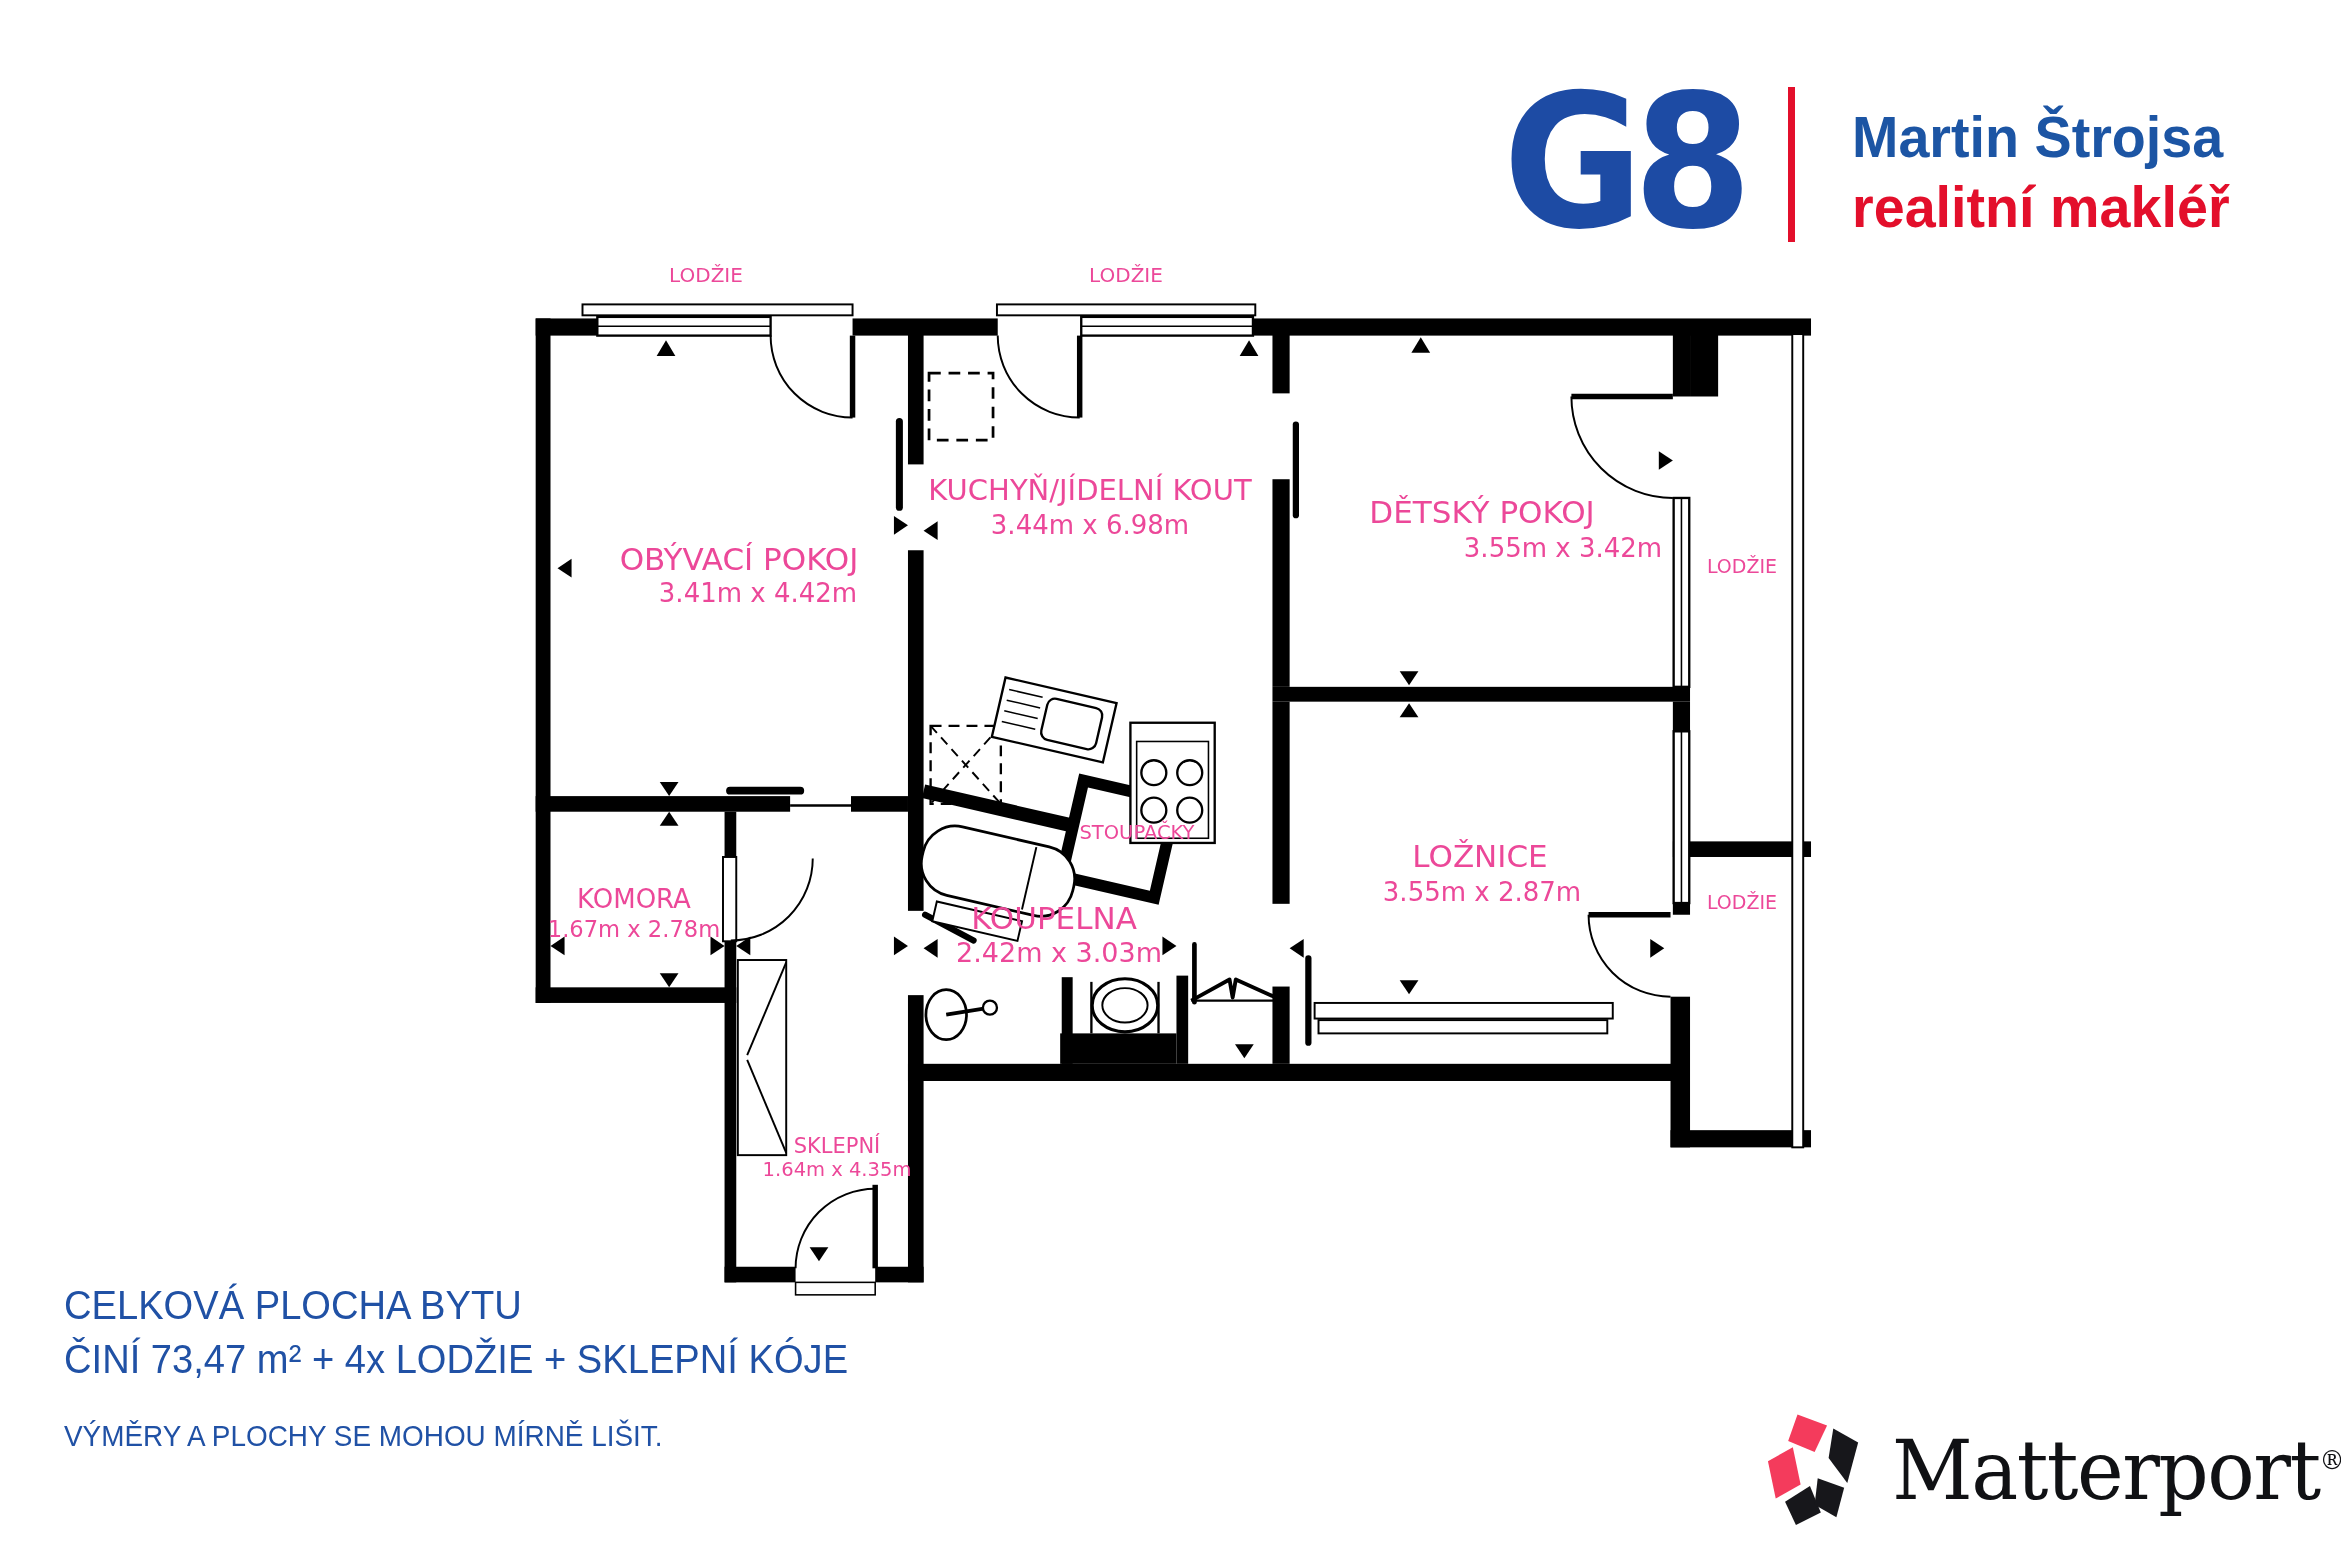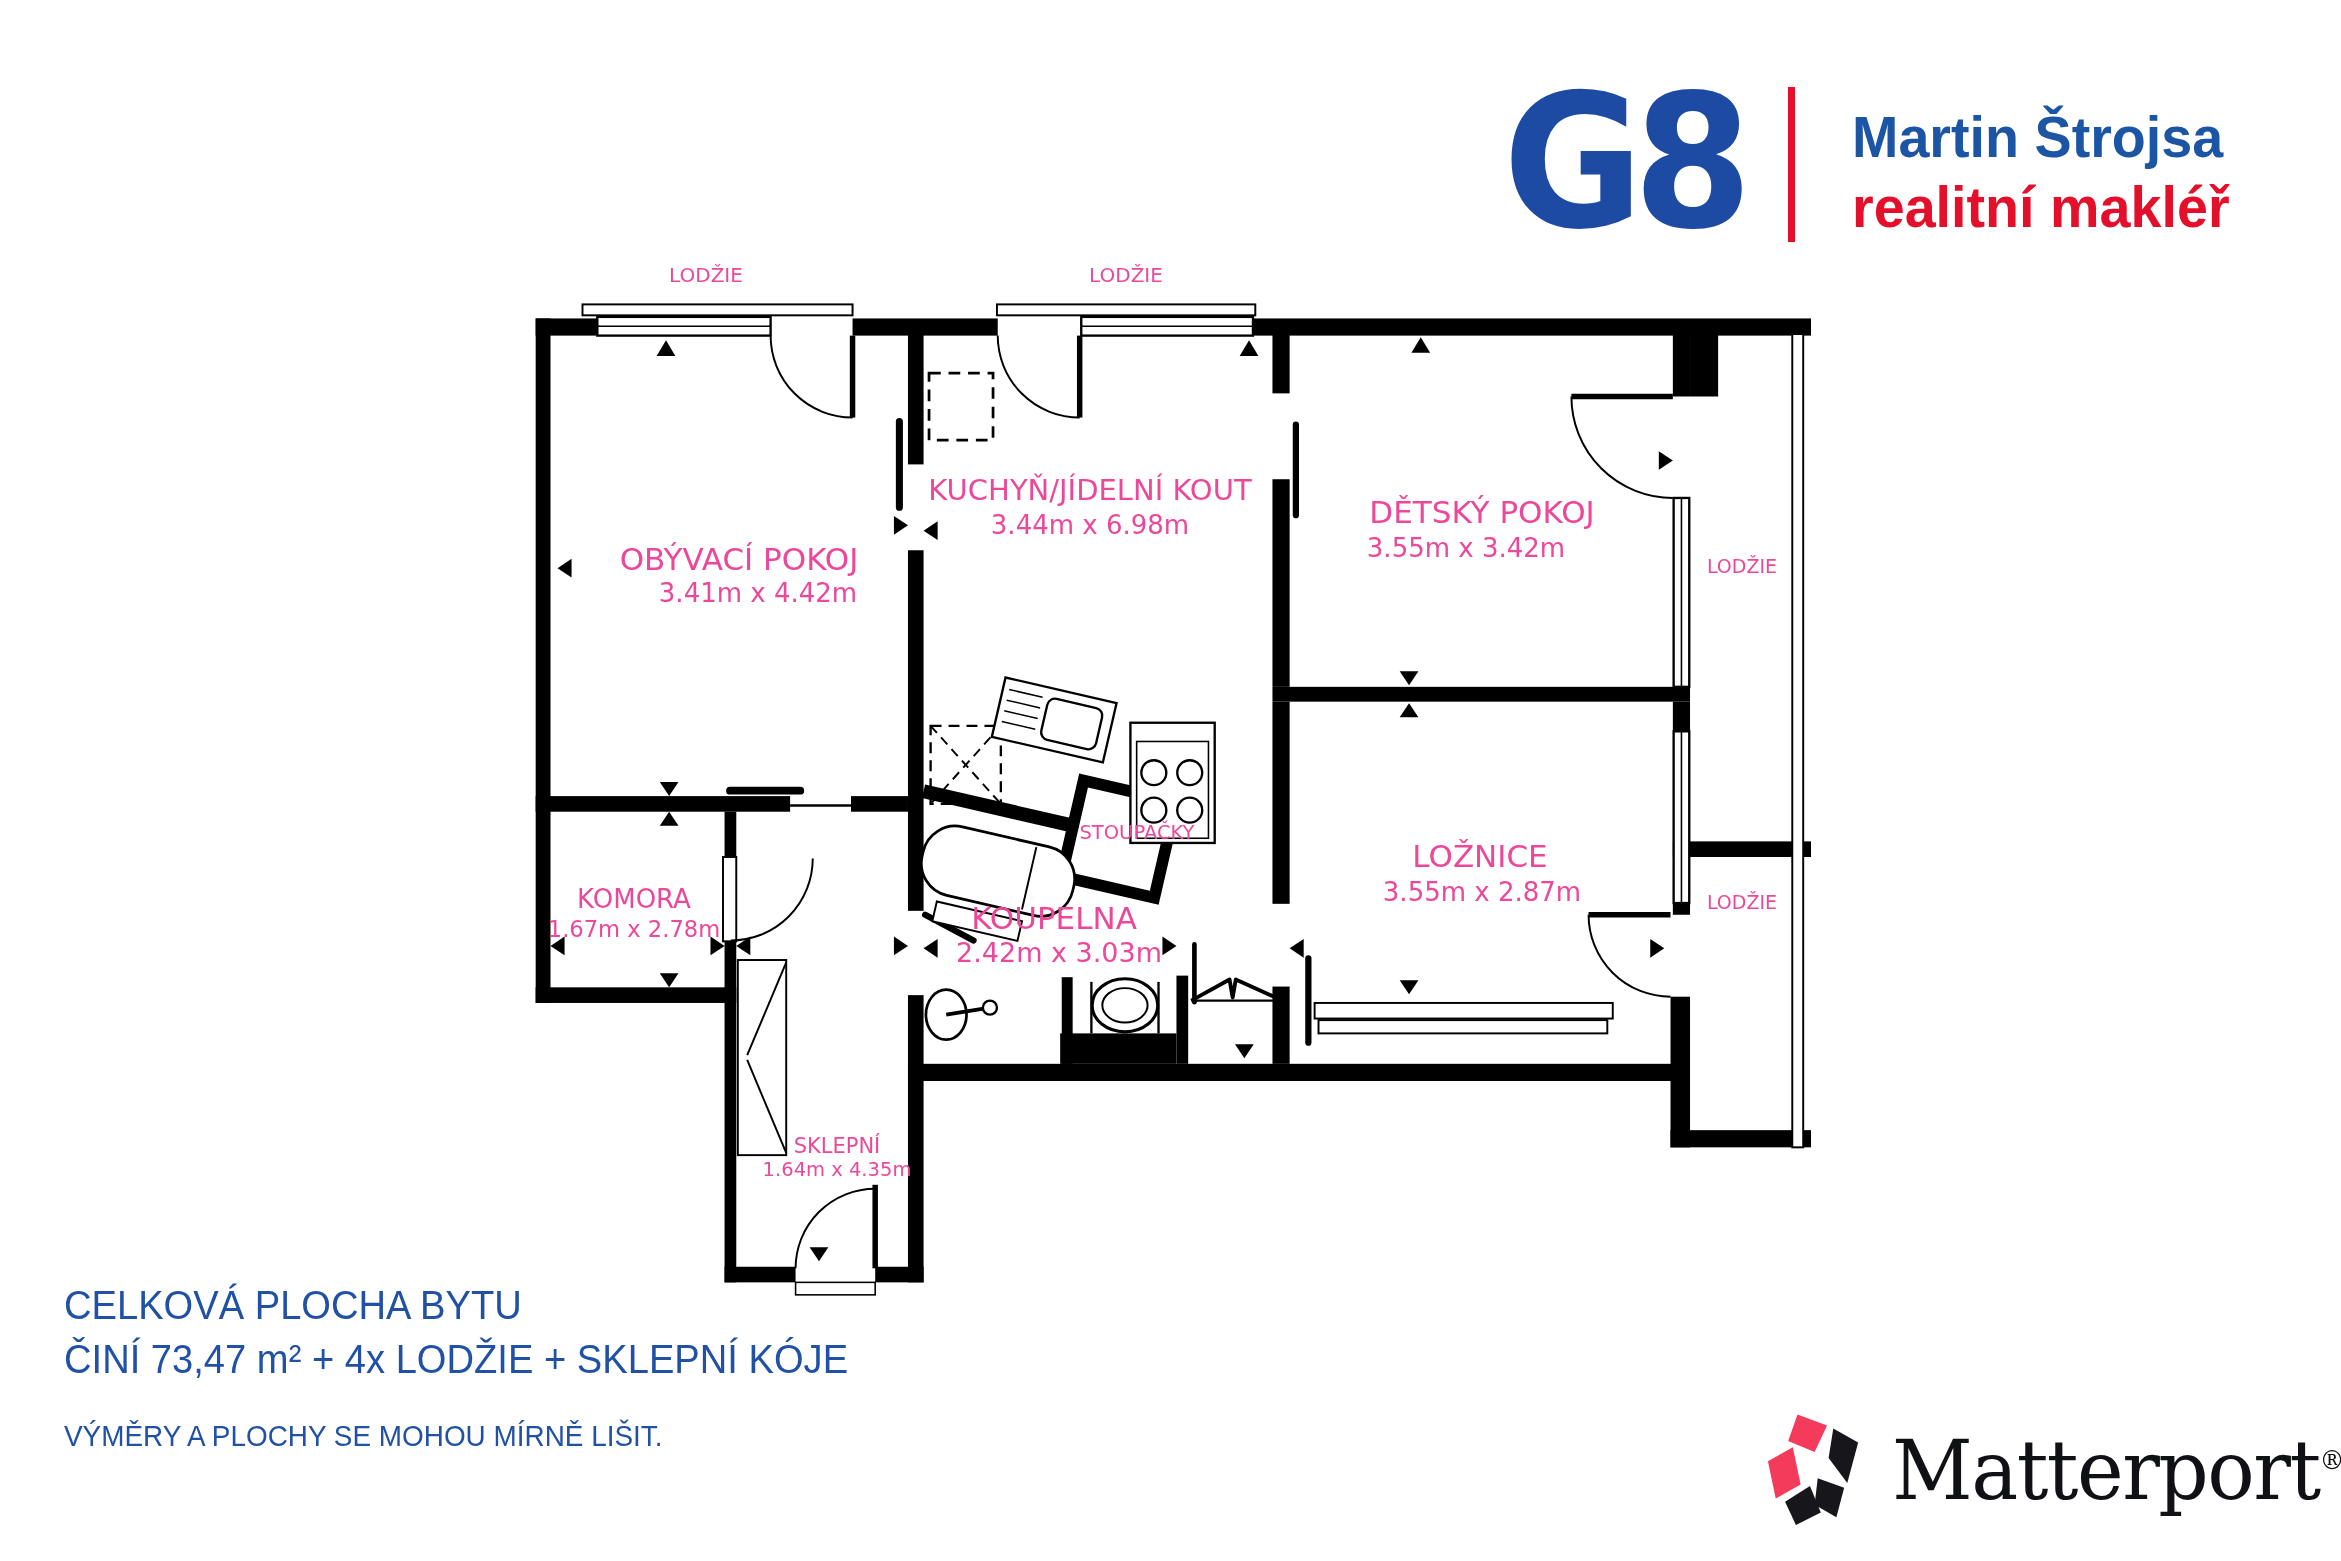--- a/index.html
+++ b/index.html
@@ -213,21 +213,21 @@
   <div class="lbl" style="left:706px;top:275px;font-size:20px;">LODŽIE</div>
   <div class="lbl" style="left:1126px;top:275px;font-size:20px;">LODŽIE</div>
   <div class="lbl" style="left:1742px;top:566px;font-size:19px;">LODŽIE</div>
   <div class="lbl" style="left:1742px;top:902px;font-size:19px;">LODŽIE</div>
 
   <div class="lbl" style="left:739px;top:559px;font-size:31px;">OBÝVACÍ POKOJ</div>
   <div class="lbl" style="left:739px;top:593px;font-size:26px;margin-left:19px;">3.41m x 4.42m</div>
   <div class="lbl" style="left:1090px;top:490px;font-size:29px;">KUCHYŇ/JÍDELNÍ KOUT</div>
   <div class="lbl" style="left:1090px;top:525px;font-size:26px;">3.44m x 6.98m</div>
   <div class="lbl" style="left:1482px;top:512px;font-size:31px;">DĚTSKÝ POKOJ</div>
-  <div class="lbl" style="left:1466px;top:548px;font-size:26px;">3.55m x 3.42m</div>
+  <div class="lbl" style="left:1563px;top:548px;font-size:26px;">3.55m x 3.42m</div>
   <div class="lbl" style="left:1480px;top:856px;font-size:31px;">LOŽNICE</div>
   <div class="lbl" style="left:1482px;top:892px;font-size:26px;">3.55m x 2.87m</div>
   <div class="lbl" style="left:634px;top:899px;font-size:26px;">KOMORA</div>
   <div class="lbl" style="left:634px;top:929px;font-size:22.6px;">1.67m x 2.78m</div>
   <div class="lbl" style="left:1054px;top:918px;font-size:31px;">KOUPELNA</div>
   <div class="lbl" style="left:1059px;top:952px;font-size:27px;">2.42m x 3.03m</div>
   <div class="lbl" style="left:837px;top:1146px;font-size:21px;">SKLEPNÍ</div>
   <div class="lbl" style="left:837px;top:1169px;font-size:19.5px;">1.64m x 4.35m</div>
   <div class="lbl" style="left:1137px;top:832px;font-size:19.5px;">STOUPAČKY</div>
 

